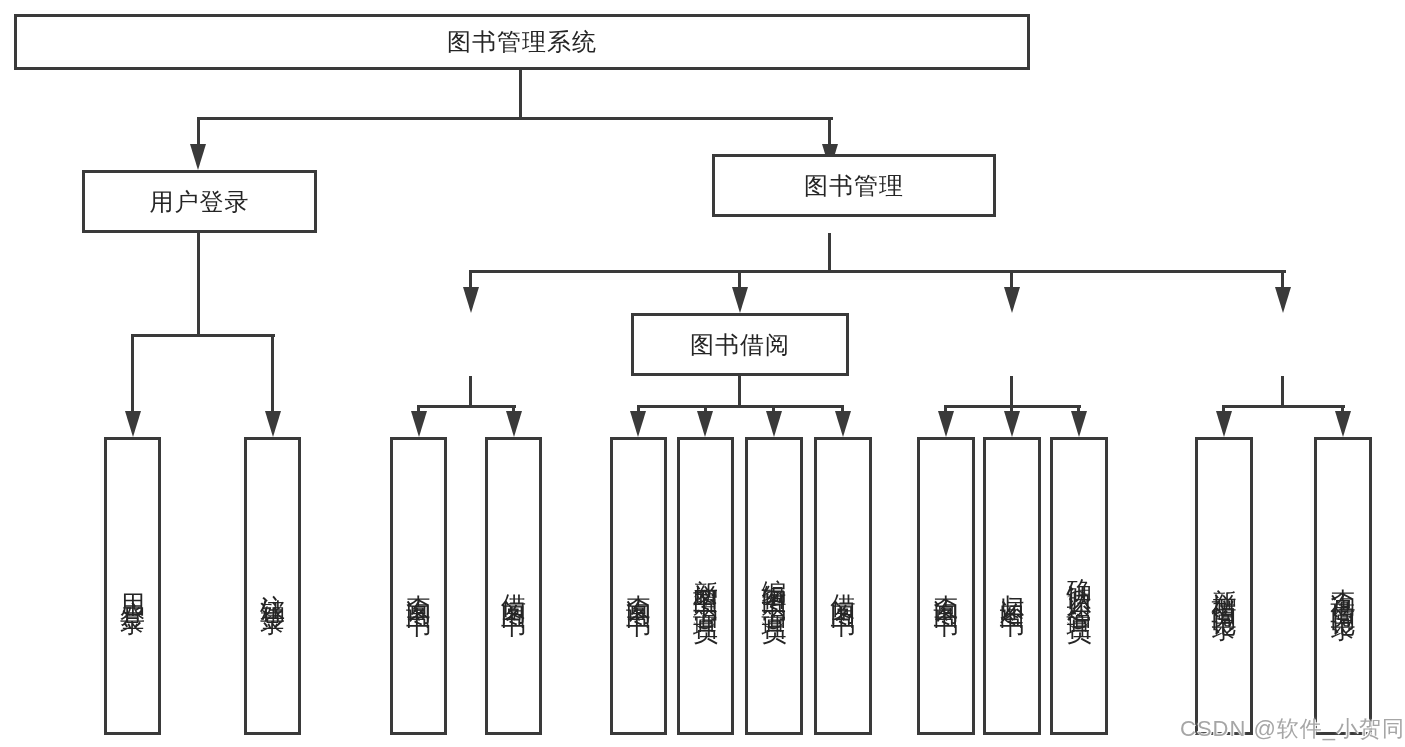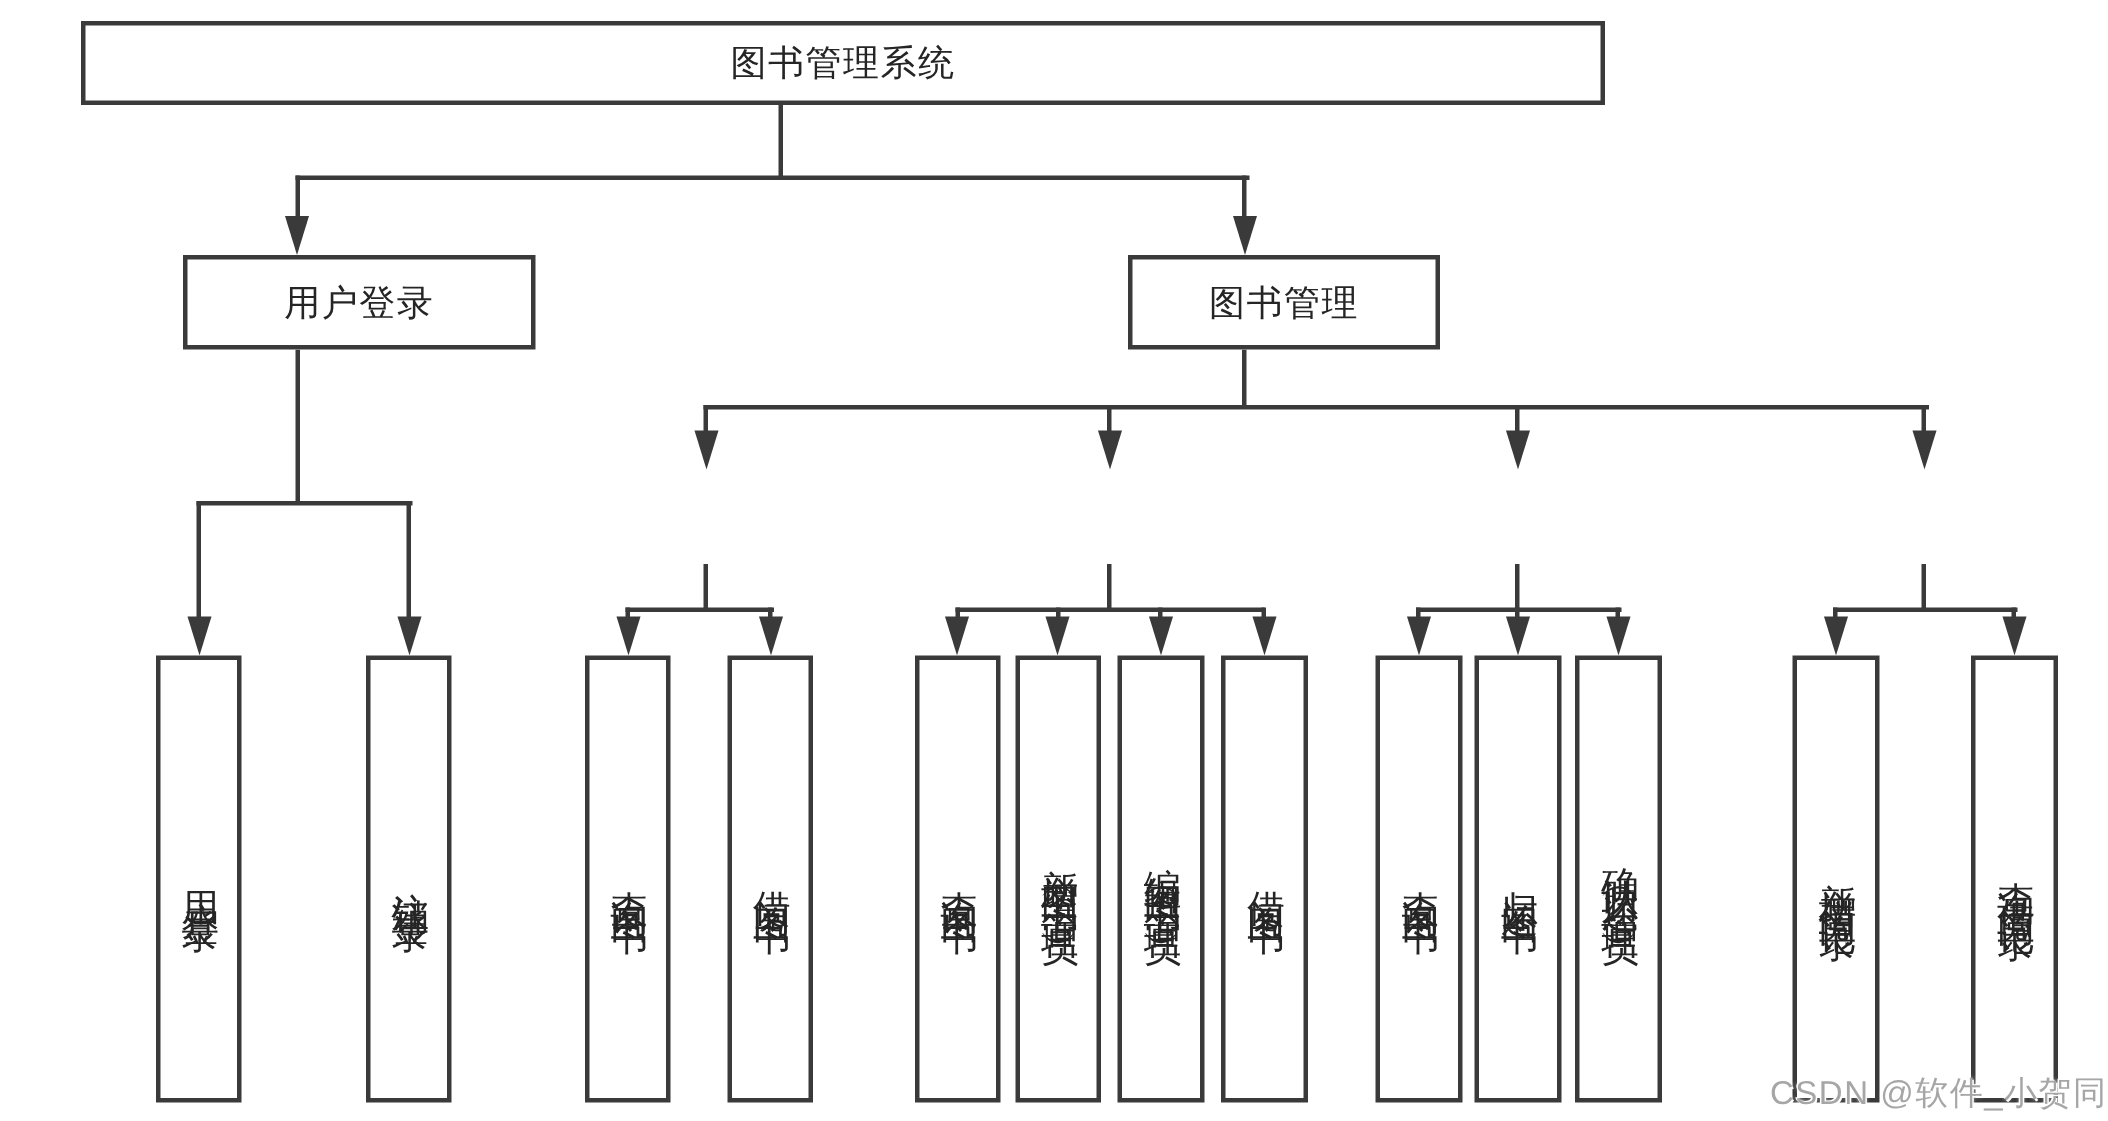--- a/index.html
+++ b/index.html
@@ -3,21 +3,21 @@
 <meta charset="utf-8">
 <style>
   html,body{margin:0;padding:0;background:#fff;}
   .stage{
     position:relative;width:1405px;height:747px;background:#ffffff;overflow:hidden;
     font-family:"Liberation Sans","DejaVu Sans",sans-serif;
   }
   .node{
     position:absolute;box-sizing:border-box;border:3px solid #3a3a3a;background:#ffffff;
     display:flex;align-items:center;justify-content:center;
-    font-size:24px;color:#252525;letter-spacing:1px;white-space:nowrap;margin-left:40px;
+    font-size:24px;color:#252525;letter-spacing:1px;white-space:nowrap;
   }
   .vnode{
     position:absolute;box-sizing:border-box;border:3px solid #3a3a3a;background:#ffffff;
     display:flex;align-items:center;justify-content:center;
   }
   .vnode > span{
     writing-mode:vertical-rl;text-orientation:mixed;
     font-size:25px;letter-spacing:6px;color:#252525;line-height:1;
   }
   .hl{position:absolute;height:3px;background:#3a3a3a;}
@@ -92,22 +92,23 @@
   <div class="vl" style="left:1281px;top:376px;height:32px"></div>
   <div class="hl" style="left:1222px;top:405px;width:123px"></div>
   <div class="vl" style="left:1222px;top:405px;height:8px"></div>
   <div class="vl" style="left:1341px;top:405px;height:8px"></div>
   <div class="arrow" style="left:1216px;top:411px"></div>
   <div class="arrow" style="left:1335px;top:411px"></div>
 
   <div class="node" style="left:14px;top:14px;width:1016px;height:56px">图书管理系统</div>
 
   <div class="node" style="left:82px;top:170px;width:235px;height:63px">用户登录</div>
-  <div class="node" style="left:712px;top:170px;width:208px;height:63px">图书管理</div>
+  <div class="node" style="left:712px;top:154px;width:284px;height:63px">图书管理</div>
 
+  <div class="node" style="left:631px;top:313px;width:218px;height:63px">图书借阅</div>
 
   <div class="vnode" style="left:104px;top:437px;width:57px;height:298px">
     <span>用户登录</span>
   </div>
   <div class="vnode" style="left:244px;top:437px;width:57px;height:298px">
     <span>注销登录</span>
   </div>
 
   <div class="vnode" style="left:390px;top:437px;width:57px;height:298px">
     <span>查询图书</span>

